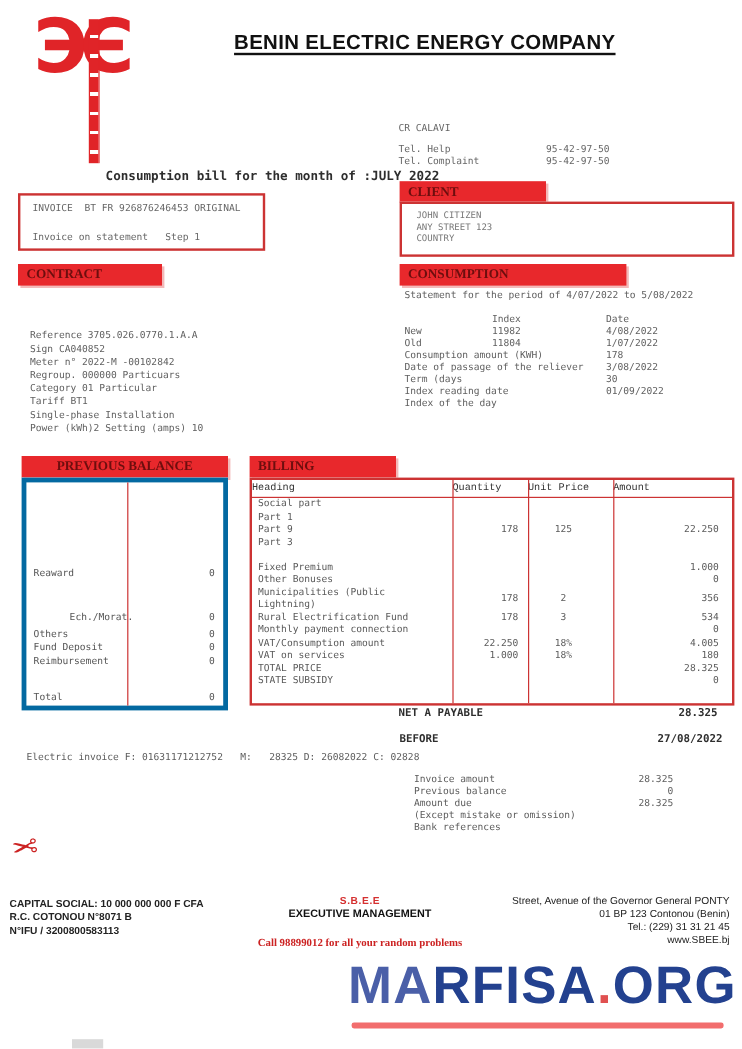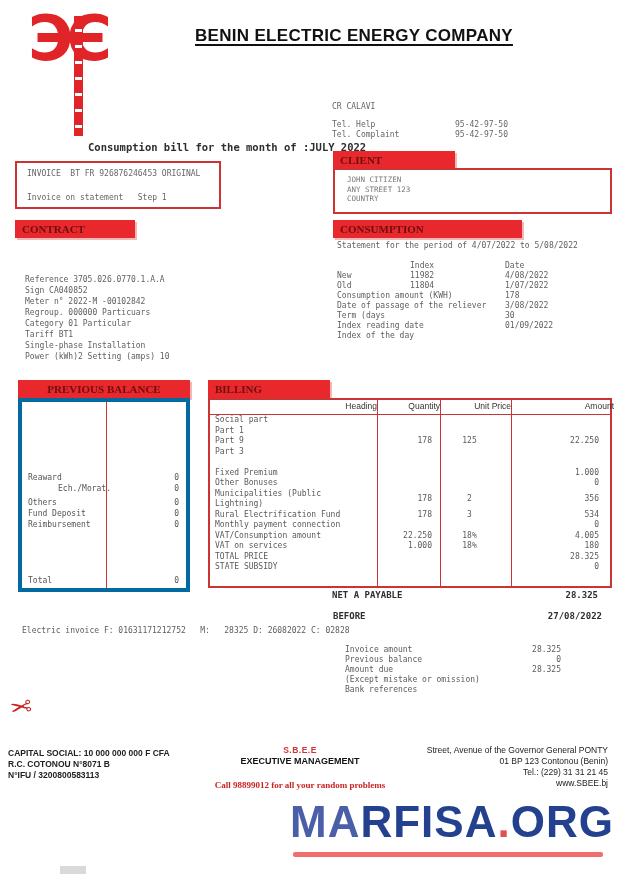--- a/index.html
+++ b/index.html
@@ -43,33 +43,33 @@
   .cons-row .dat{position:absolute;left:168px;}
   
   .pb{position:absolute;left:18px;top:380px;width:172px;height:212px;}
   .pb-tab{position:relative;height:18px;background:#e8282c;color:#6d0e0e;text-align:center;
         font-family:"Liberation Serif",serif;font-weight:bold;font-size:11px;line-height:18px;
         box-shadow:2px 2px 0 #f3b9b9;}
   .pb-body{position:relative;height:194px;border:4px solid #0369a1;box-sizing:border-box;background:#fff;}
   .pb-divider{position:absolute;left:84px;top:0;bottom:0;width:0;border-left:1.5px solid #cc3333;}
   .pb-row{display:flex;justify-content:space-between;padding:0 7px 0 6px;font-size:8px;line-height:11px;}
   .pb-row:nth-of-type(1){margin-top:70px;}
-  .pb-row:nth-of-type(2){padding-left:36px;}
+  .pb-row:nth-of-type(2){margin-top:26px;padding-left:36px;}
   .pb-row:nth-of-type(3){margin-top:3px;}
   .pb-total{position:absolute;left:0;right:0;bottom:3px;display:flex;justify-content:space-between;
         padding:0 7px 0 6px;font-size:8px;}
   
   .billing-tab{left:208px;top:380px;width:122px;}
   .bt{position:absolute;left:208px;top:398px;width:404px;height:190px;border:2px solid #cc3333;
         box-sizing:border-box;background:#fff;}
   .bt-vline{position:absolute;top:0;bottom:0;width:0;border-left:1.5px solid #cc3333;}
   .v1{left:167px}.v2{left:230px}.v3{left:301px}
   .bt-header{display:grid;grid-template-columns:167px 63px 71px 103px;height:14px;
-        border-bottom:1.5px solid #cc3333;font-family:Liberation Sans, sans-serif;font-size:8.5px;
-        color:#333;text-align:right;line-height:13px;}
+        border-bottom:1.5px solid #cc3333;font-family:Liberation Mono, monospace;font-size:8.5px;
+        color:#333;text-align:left;line-height:13px;}
   .bt-body{position:relative;}
   .bt-row{display:grid;grid-template-columns:167px 63px 71px 103px;font-size:8px;
         line-height:10.5px;align-items:center;min-height:10.5px;color:#5a5a5a;}
   .bt-row .c-head{padding-left:5px;white-space:pre-line;}
   .bt-row .c-qty{text-align:right;padding-right:8px;}
   .bt-row .c-unit{text-align:center;padding-right:12px;}
   .bt-row .c-amt{text-align:right;padding-right:15px;}
   .net-row,.before-row{position:absolute;left:208px;width:404px;display:flex;
         justify-content:space-between;font-size:9px;font-weight:bold;color:#2e2e2e;}
   .net-row{top:590px;padding-left:124px;box-sizing:border-box;padding-right:14px;}

